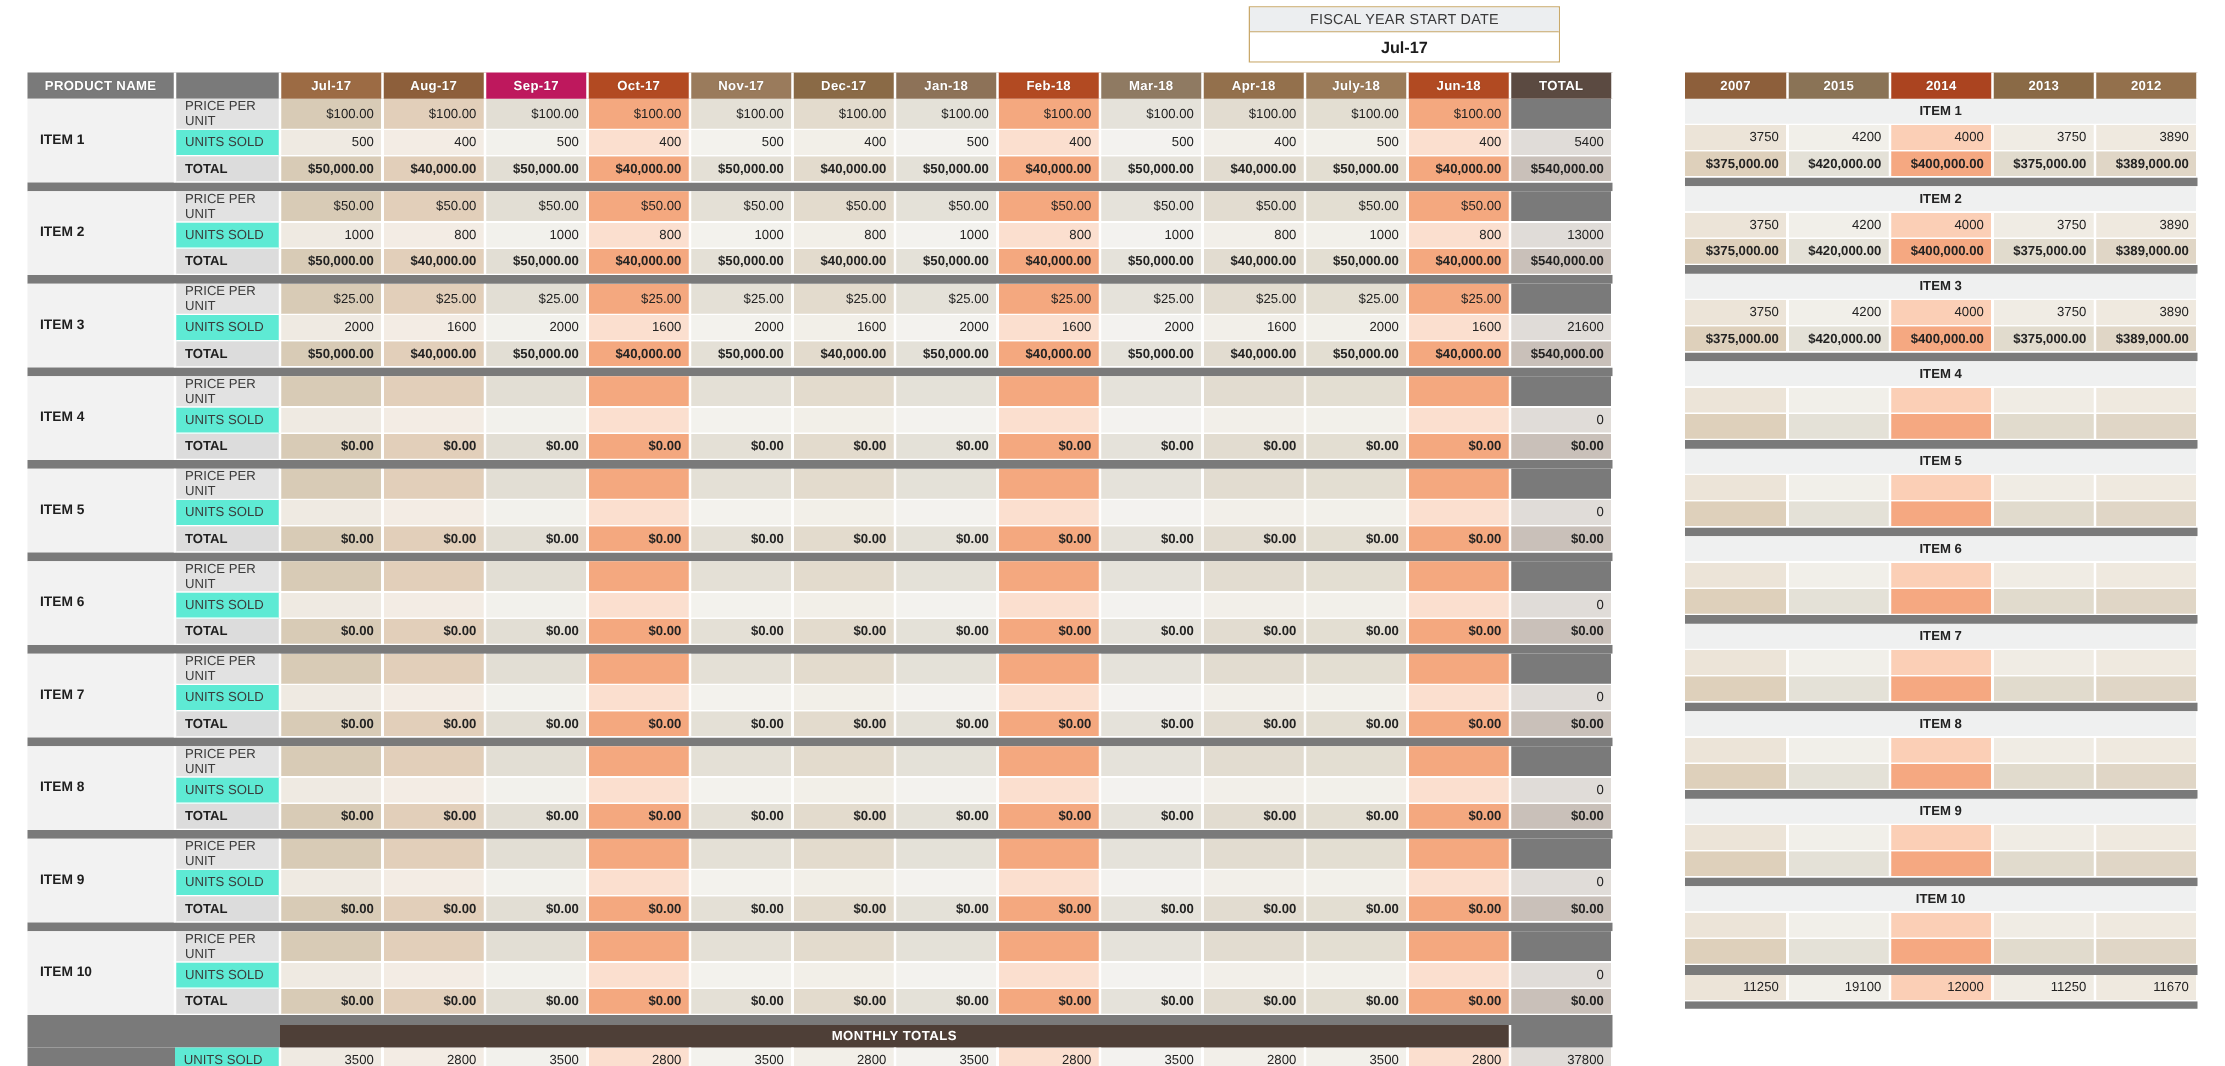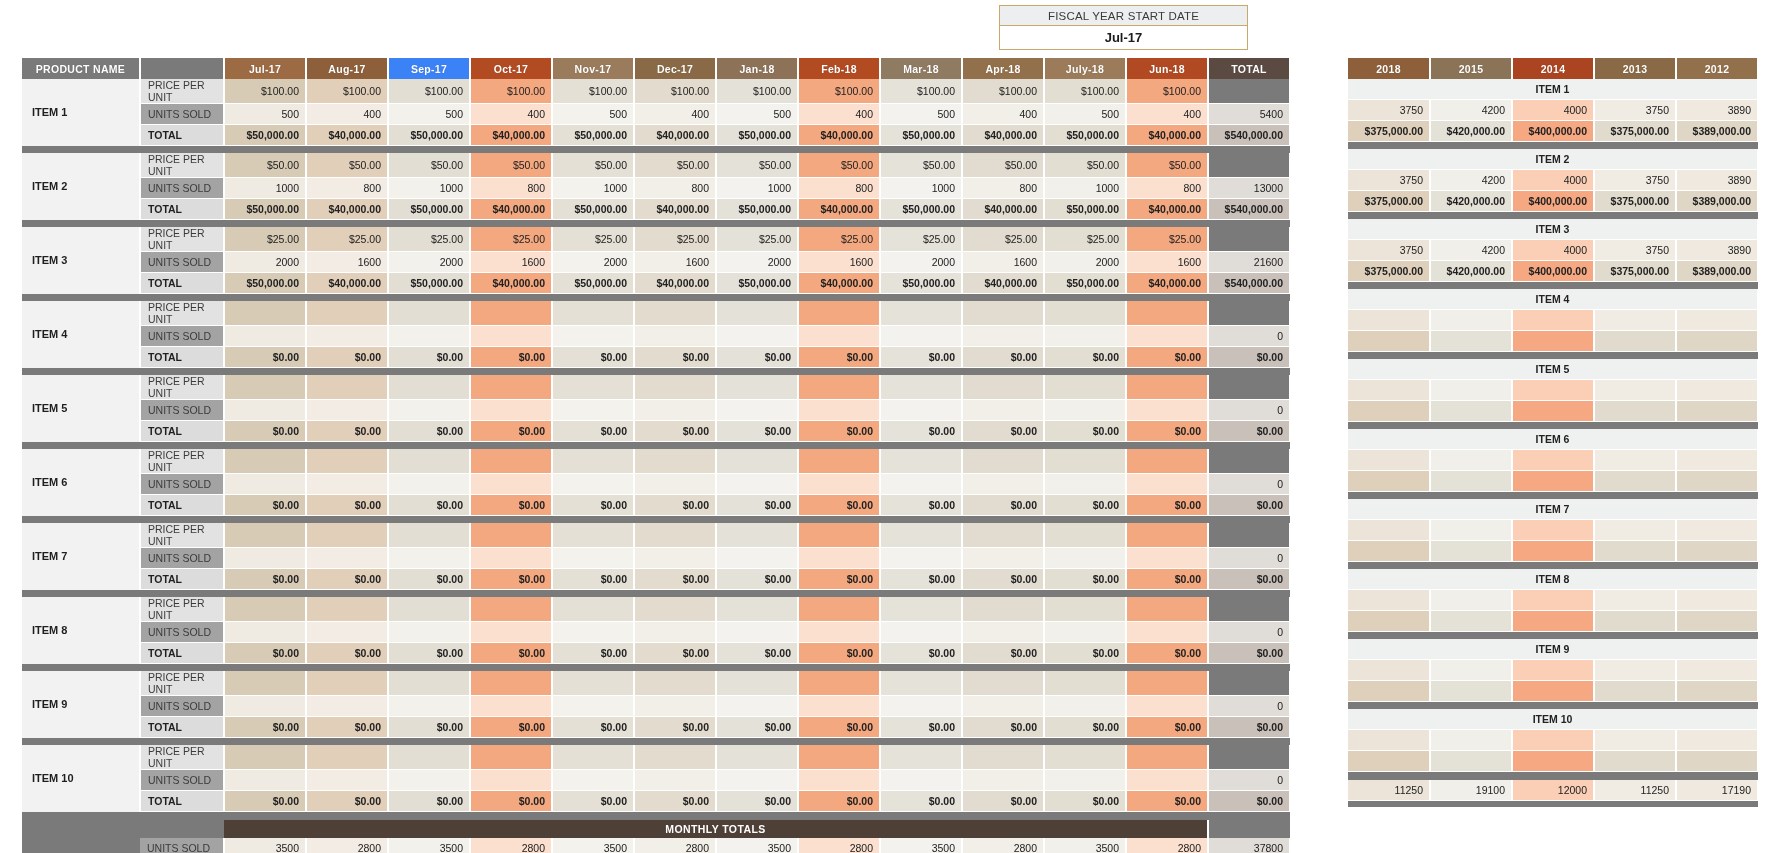--- a/index.html
+++ b/index.html
@@ -53,21 +53,21 @@
   .hdr-total{background:#5b4a41;}
 
   .rowlabel{
     font-size:10.5px;color:#3b3b3b;
     padding-left:7px;text-align:left;height:20px;
     border-right:2px solid #ffffff;
     border-bottom:1px solid #ffffff;
     background:#e2e2e2;
   }
   .rowlabel.bold{font-weight:bold;color:#1f1f1f;background:#dcdcdc;}
-  .rowlabel.light{background:#a3a3a3;}
+  .rowlabel.light{background:#5eead4;}
 
   .itemname{
     font-size:11px;font-weight:bold;color:#1f1f1f;
     padding-left:10px;text-align:left;
     background:#f2f2f2;
     border-right:2px solid #ffffff;
   }
 
   .cell{
     height:20px;font-size:10.5px;color:#222;
@@ -118,21 +118,21 @@
           <col style="width: 82px;">
           <col style="width: 82px;">
           <col style="width: 82px;">
         </colgroup>
         <tbody id="left-body">
           <tr>
             <td class="hdr hdr-grey">PRODUCT NAME</td>
             <td class="hdr hdr-greyblank"></td>
             <td class="hdr" style="background: rgb(156, 107, 68);">Jul-17</td>
             <td class="hdr" style="background: rgb(141, 95, 59);">Aug-17</td>
-            <td class="hdr" style="background: #3b82f6;">Sep-17</td>
+            <td class="hdr" style="background: #be185d;">Sep-17</td>
             <td class="hdr" style="background: rgb(178, 74, 34);">Oct-17</td>
             <td class="hdr" style="background: rgb(154, 123, 92);">Nov-17</td>
             <td class="hdr" style="background: rgb(138, 106, 70);">Dec-17</td>
             <td class="hdr" style="background: rgb(141, 114, 88);">Jan-18</td>
             <td class="hdr" style="background: rgb(178, 74, 34);">Feb-18</td>
             <td class="hdr" style="background: rgb(143, 122, 98);">Mar-18</td>
             <td class="hdr" style="background: rgb(147, 112, 76);">Apr-18</td>
             <td class="hdr" style="background: rgb(155, 123, 89);">July-18</td>
             <td class="hdr" style="background: rgb(177, 74, 34);">Jun-18</td>
             <td class="hdr hdr-total">TOTAL</td>
@@ -687,21 +687,21 @@
     <table id="right-table">
         <colgroup id="right-cols">
           <col style="width: 82px;">
           <col style="width: 82px;">
           <col style="width: 82px;">
           <col style="width: 82px;">
           <col style="width: 82px;">
         </colgroup>
         <tbody id="right-body">
           <tr>
-            <td class="hdr" style="background: rgb(141, 95, 59);">2018</td>
+            <td class="hdr" style="background: rgb(141, 95, 59);">2007</td>
             <td class="hdr" style="background: rgb(138, 115, 86);">2015</td>
             <td class="hdr" style="background: rgb(171, 68, 32);">2014</td>
             <td class="hdr" style="background: rgb(138, 106, 70);">2013</td>
             <td class="hdr" style="background: rgb(147, 112, 76);">2012</td>
           </tr>
           <tr>
             <td class="cell bold center" colspan="5" style="background: rgb(239, 240, 240); height: 20px; text-align: center;">ITEM 1</td>
           </tr>
           <tr>
             <td class="cell" style="background: rgb(236, 228, 216);">3750</td>
@@ -898,21 +898,21 @@
             <td class="cell bold" style="background: rgb(224, 214, 198);"></td>
           </tr>
           <tr>
             <td colspan="5" style="height: 8px; background: rgb(122, 122, 122);"></td>
           </tr>
           <tr>
             <td class="cell" style="background: rgb(236, 228, 216);">11250</td>
             <td class="cell" style="background: rgb(241, 239, 233);">19100</td>
             <td class="cell" style="background: rgb(251, 207, 182);">12000</td>
             <td class="cell" style="background: rgb(240, 236, 228);">11250</td>
-            <td class="cell" style="background: rgb(239, 233, 223);">17190</td>
+            <td class="cell" style="background: rgb(239, 233, 223);">11670</td>
           </tr>
           <tr>
             <td colspan="5" style="height: 6px; background: rgb(122, 122, 122);"></td>
           </tr>
         </tbody>
       </table>
   </div>
 
 </div>
 

